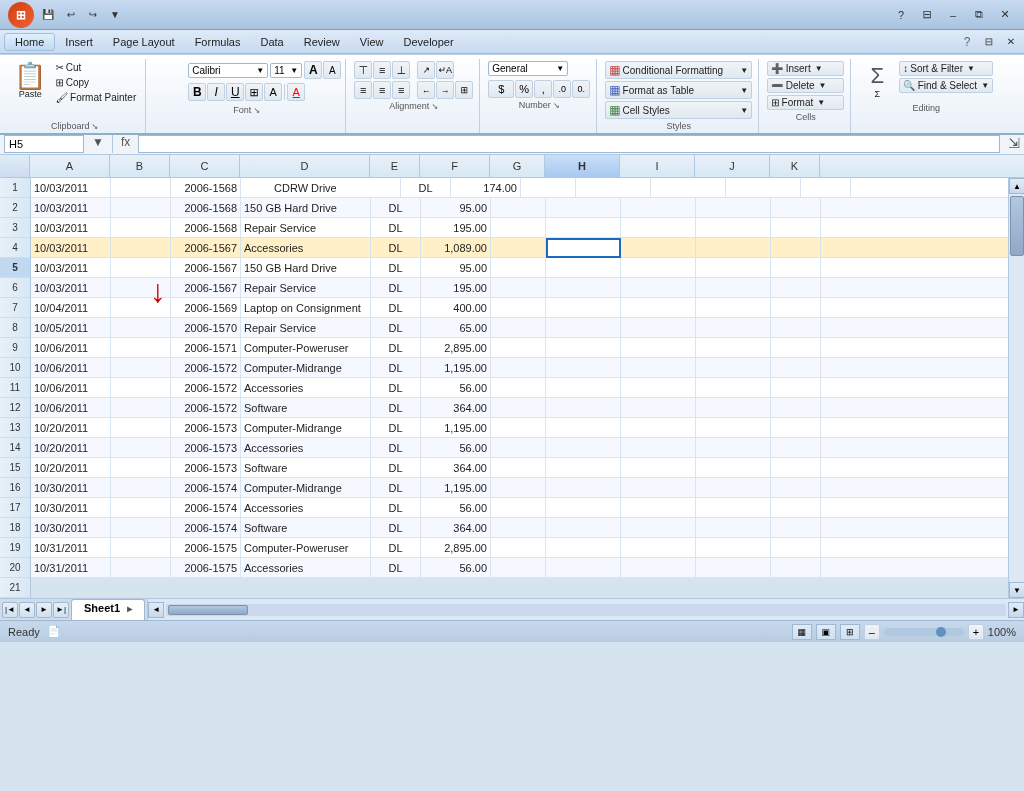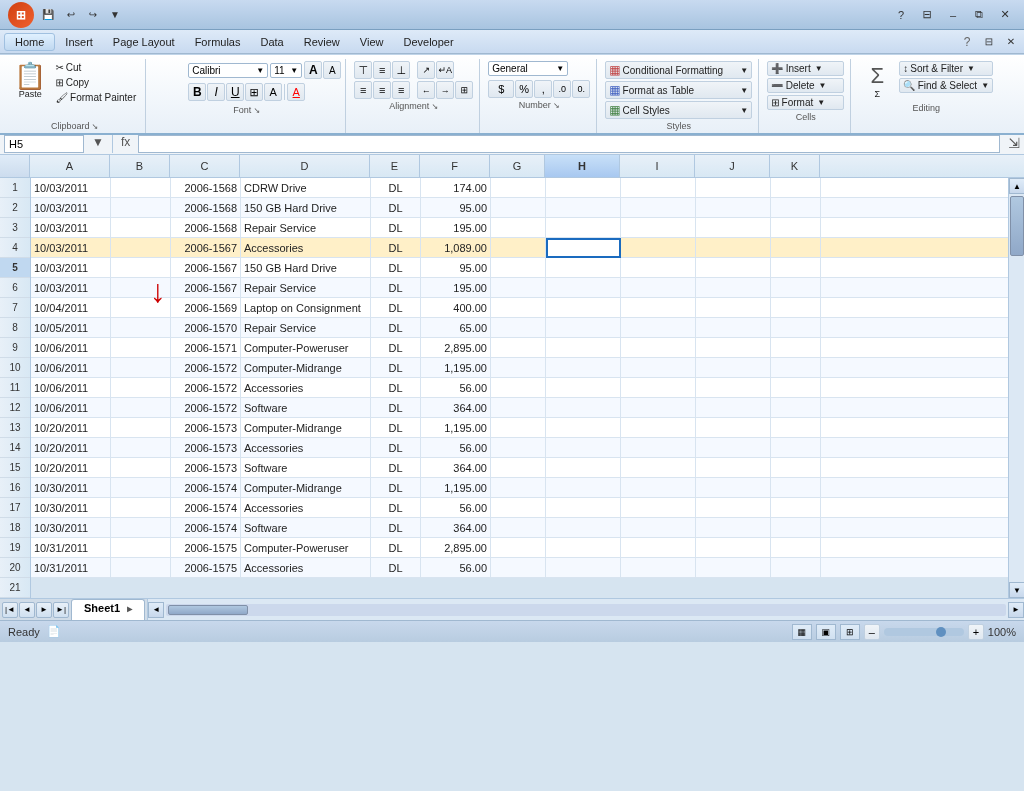--- a/index.html
+++ b/index.html
@@ -610,21 +610,21 @@
             <div class="row-header">19</div>
             <div class="row-header">20</div>
             <div class="row-header">21</div>
           </div>
 
         <div class="grid-content" id="grid-content">
             <div class="grid-row">
               <div class="cell" style="width: 80px; min-width: 80px; max-width: 80px;">10/03/2011</div>
               <div class="cell" style="width: 60px; min-width: 60px; max-width: 60px;"></div>
               <div class="cell cell-number" style="width: 70px; min-width: 70px; max-width: 70px;">2006-1568</div>
-              <div class="cell" style="width: 130px; min-width: 130px; max-width: 130px;">CDRW Drive</div>
+              <div class="cell" style="width: 130px; min-width: 130px; max-width: 130px; margin-left: 30px;">CDRW Drive</div>
               <div class="cell cell-center" style="width: 50px; min-width: 50px; max-width: 50px;">DL</div>
               <div class="cell cell-number" style="width: 70px; min-width: 70px; max-width: 70px;">174.00</div>
               <div class="cell" style="width: 55px; min-width: 55px; max-width: 55px;"></div>
               <div class="cell" style="width: 75px; min-width: 75px; max-width: 75px;"></div>
               <div class="cell" style="width: 75px; min-width: 75px; max-width: 75px;"></div>
               <div class="cell" style="width: 75px; min-width: 75px; max-width: 75px;"></div>
               <div class="cell" style="width: 50px; min-width: 50px; max-width: 50px;"></div>
             </div>
             <div class="grid-row">
               <div class="cell" style="width: 80px; min-width: 80px; max-width: 80px;">10/03/2011</div>

